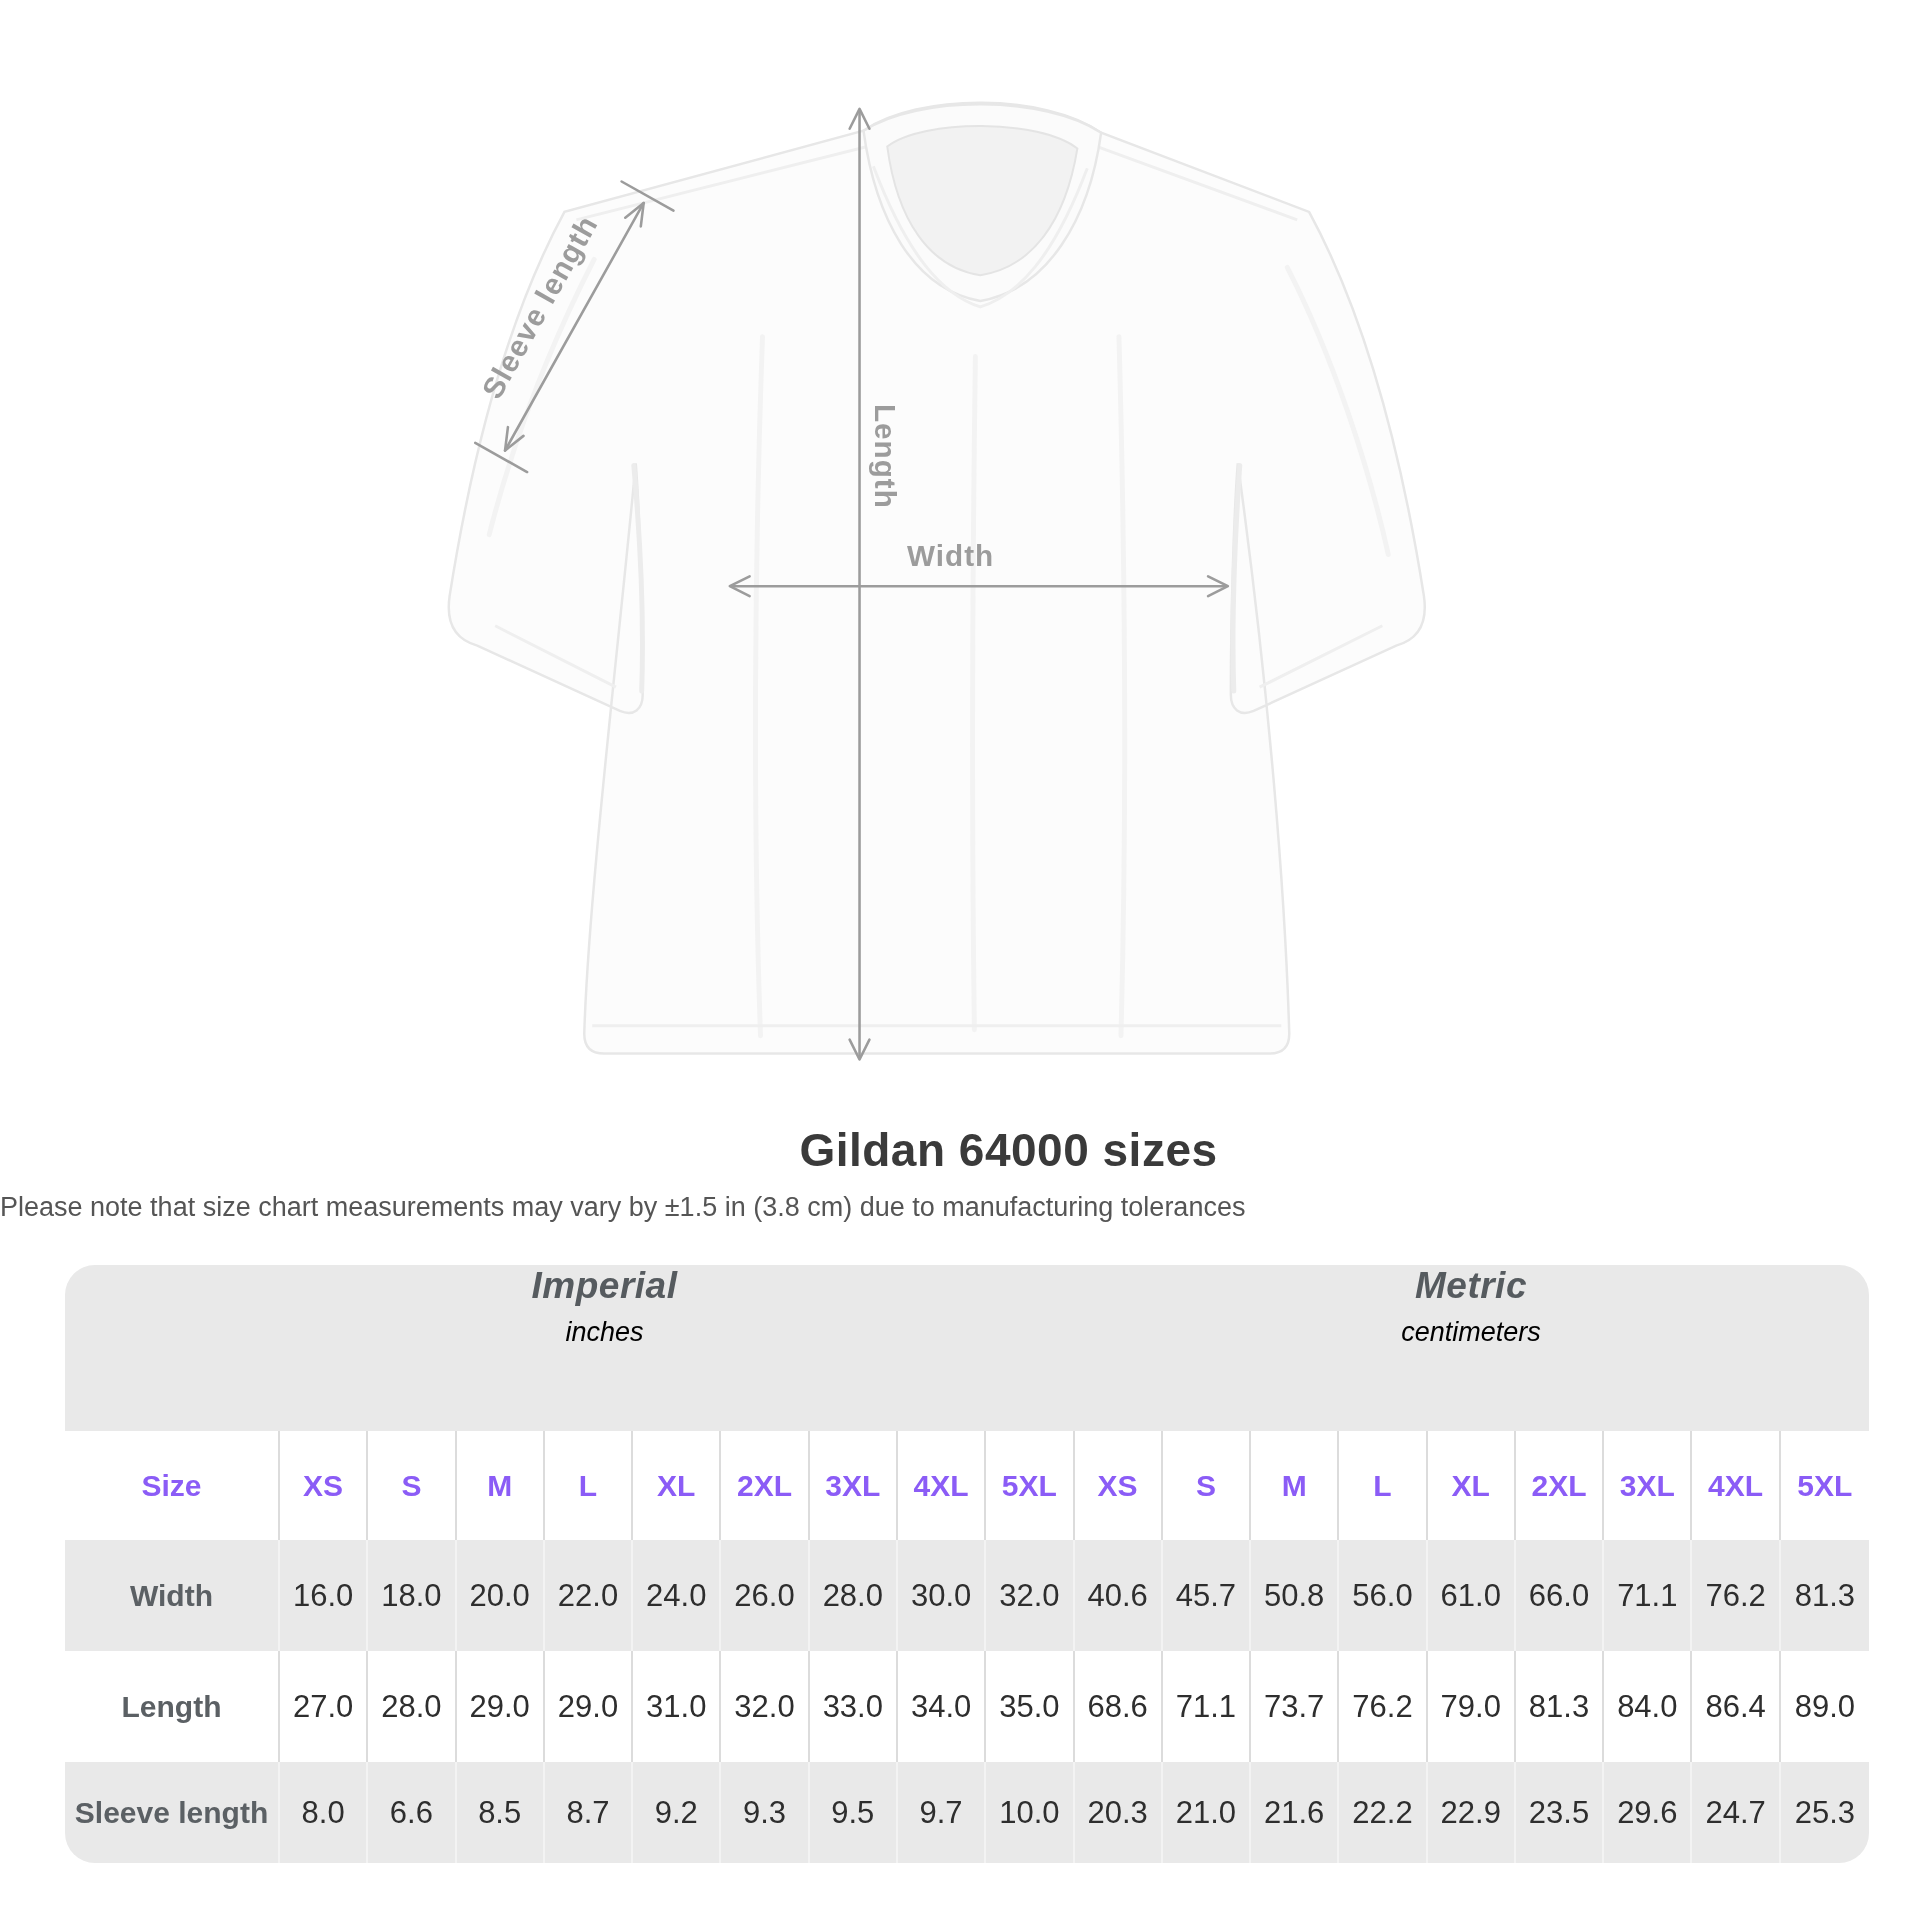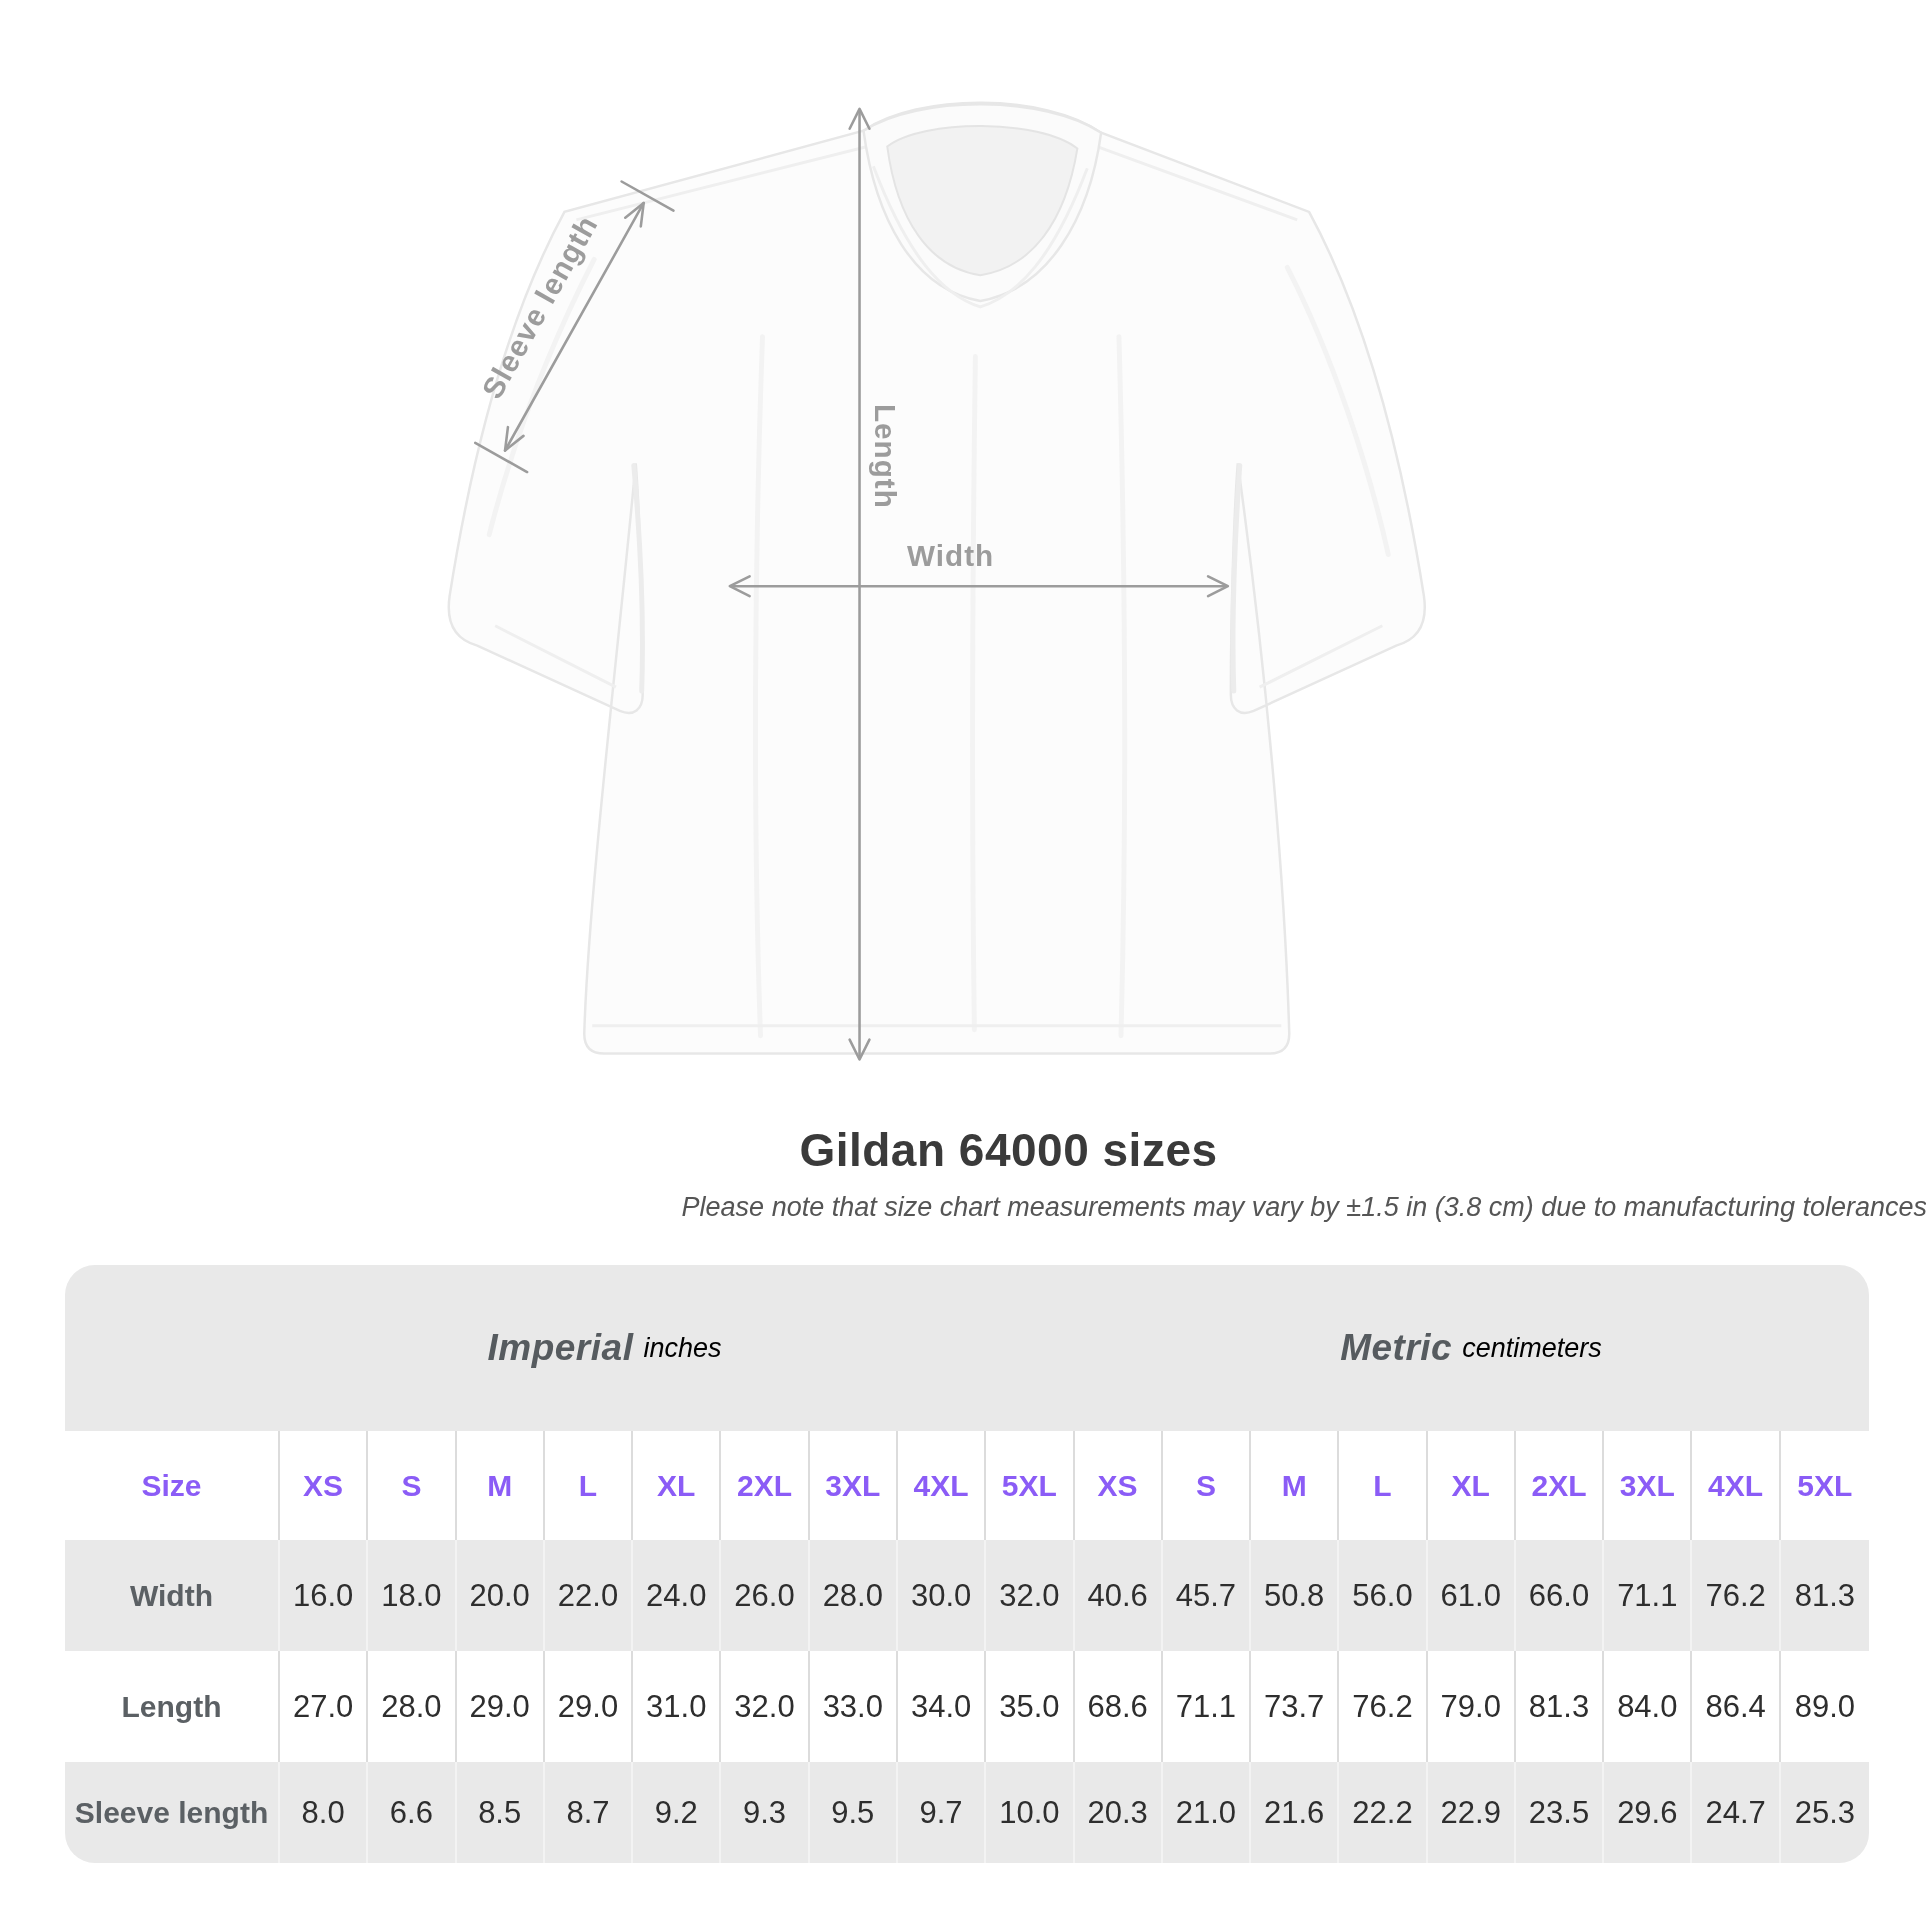--- a/index.html
+++ b/index.html
@@ -14,29 +14,29 @@
   .collar-hole{fill:#f2f2f2;stroke:#e4e4e4;stroke-width:2;}
   .stitch{fill:none;stroke:#efefef;stroke-width:3;}
   .fold{fill:none;stroke:#f3f3f3;stroke-width:5;stroke-linecap:round;}
   .shade{fill:none;stroke:#ececec;stroke-width:5;stroke-linecap:round;}
   .dim-line{fill:none;stroke:#9c9c9c;stroke-width:2.6;stroke-linecap:round;stroke-linejoin:round;}
   .dim-text{fill:#9c9c9c;font-size:30px;font-weight:bold;letter-spacing:1px;}
 
   
   .title{position:absolute;top:1123px;left:0;width:100%;text-align:center;
          font-size:46px;font-weight:bold;color:#3a3a3a;letter-spacing:0.5px;margin-left:45px;}
-  .note{position:absolute;top:1192px;left:0;width:100%;text-align:right;
-        font-size:27px;font-style:italic;color:#555555;}
+  .note{position:absolute;top:1192px;left:0;width:100%;text-align:left;
+        font-size:27px;color:#555555;}
 
   
   .size-table{position:absolute;left:65px;top:1265px;width:1804px;height:598px;
               background:#e9e9e9;border-radius:30px;overflow:hidden;
               display:grid;grid-template-rows:166px 109px 111px 111px 101px;}
   .band{display:grid;grid-template-columns:1008px 796px;}
-  .band-group{display:flex;flex-direction:row;align-items:center;justify-content:center;gap:10px;}
+  .band-group{display:flex;flex-direction:column;align-items:center;justify-content:flex-start;gap:10px;}
   .band-group.imperial{padding-left:71px;}
   .g-label{font-size:37px;font-weight:bold;font-style:italic;color:#565b5f;letter-spacing:0.5px;}
   .g-sub{font-size:27px;font-style:italic;color:#000000;}
 
   .trow{display:grid;grid-template-columns:215px repeat(18,1fr);}
   .trow.r-white{background:#ffffff;}
   .cell{height:100%;display:flex;align-items:center;justify-content:center;
         font-size:31px;color:#2e2e2e;white-space:nowrap;}
   .cell.rlabel{font-weight:bold;font-size:30px;color:#5b6064;}
   .r-white .cell{border-right:2px solid #dcdcdc;}

